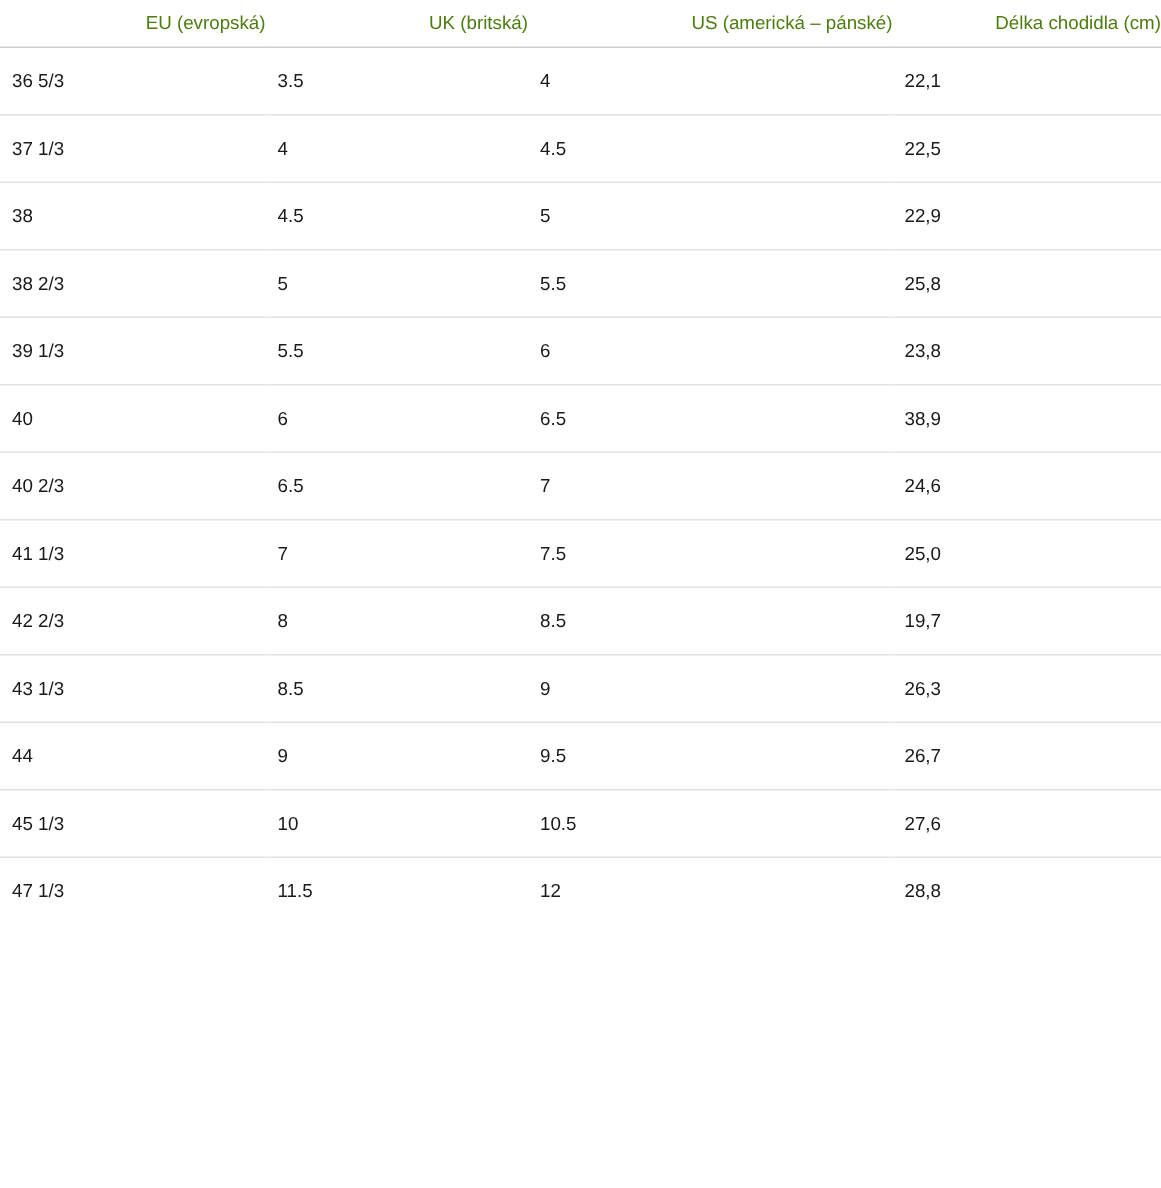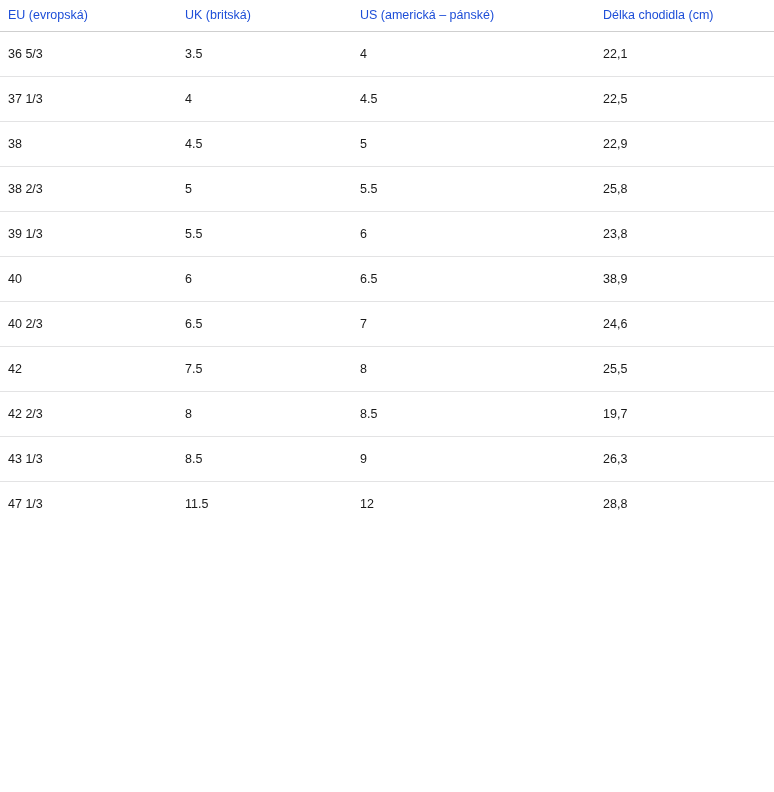--- a/index.html
+++ b/index.html
@@ -25,23 +25,23 @@
     line-height: 1.2;
   }
 
   
   .col-eu   { width: 177px; }
   .col-uk   { width: 175px; }
   .col-us   { width: 243px; }
   .col-len  { width: 179px; }
 
   .size-table thead th {
-    text-align: left;
+    text-align: right;
     font-weight: normal;
-    color: #1d4ed8;
+    color: #4d7c0f;
     padding: 0 0 0 8px;
     height: 31px;
     vertical-align: middle;
     border-bottom: 1px solid #cfcfcf;
     white-space: nowrap;
   }
 
   .size-table tbody td {
     text-align: left;
     padding: 0 0 0 8px;
@@ -110,37 +110,49 @@
         <td>6.5</td>
         <td>38,9</td>
       </tr>
       <tr>
         <td>40 2/3</td>
         <td>6.5</td>
         <td>7</td>
         <td>24,6</td>
       </tr>
       <tr>
-        <td>42</td>
+        <td>41 1/3</td>
+        <td>7</td>
         <td>7.5</td>
-        <td>8</td>
-        <td>25,5</td>
+        <td>25,0</td>
       </tr>
       <tr>
         <td>42 2/3</td>
         <td>8</td>
         <td>8.5</td>
         <td>19,7</td>
       </tr>
       <tr>
         <td>43 1/3</td>
         <td>8.5</td>
         <td>9</td>
         <td>26,3</td>
       </tr>
       <tr>
+        <td>44</td>
+        <td>9</td>
+        <td>9.5</td>
+        <td>26,7</td>
+      </tr>
+      <tr>
+        <td>45 1/3</td>
+        <td>10</td>
+        <td>10.5</td>
+        <td>27,6</td>
+      </tr>
+      <tr>
         <td>47 1/3</td>
         <td>11.5</td>
         <td>12</td>
         <td>28,8</td>
       </tr>
     </tbody>
 </table>
 
 </body></html>

